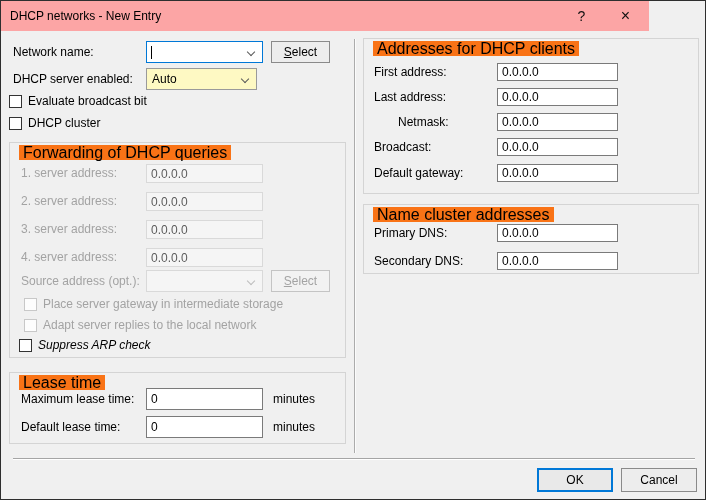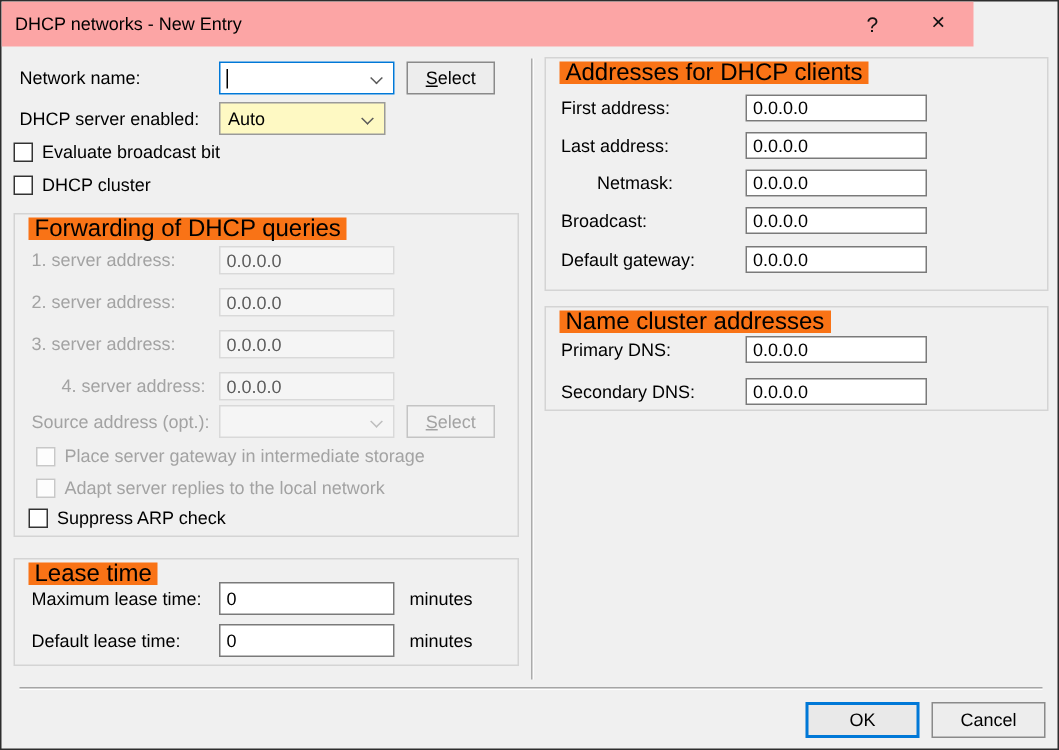--- a/index.html
+++ b/index.html
@@ -89,41 +89,41 @@
 
   <div class="group" style="left:8px; top:141px; width:337px; height:216px;">
     <span class="group-title">Forwarding of DHCP queries</span>
   </div>
   <div class="abs lbl dis" style="left:20px; top:163px; height:19px; line-height:19px;">1. server address:</div>
   <input class="field dis" style="left: 145px; top: 163px; width: 117px; height: 19px;" disabled="" value="0.0.0.0">
   <div class="abs lbl dis" style="left:20px; top:191px; height:19px; line-height:19px;">2. server address:</div>
   <input class="field dis" style="left: 145px; top: 191px; width: 117px; height: 19px;" disabled="" value="0.0.0.0">
   <div class="abs lbl dis" style="left:20px; top:219px; height:19px; line-height:19px;">3. server address:</div>
   <input class="field dis" style="left: 145px; top: 219px; width: 117px; height: 19px;" disabled="" value="0.0.0.0">
-  <div class="abs lbl dis" style="left:20px; top:247px; height:19px; line-height:19px;margin-left:20px;">4. server address:</div>
+  <div class="abs lbl dis" style="left:20px; top:247px; height:19px; line-height:19px;">4. server address:</div>
   <input class="field dis" style="left: 145px; top: 247px; width: 117px; height: 19px;" disabled="" value="0.0.0.0">
 
   <div class="abs lbl dis" style="left:20px; top:269px; height:22px; line-height:22px;">Source address (opt.):</div>
   <div class="combo dis" style="left:145px; top:269px; width:117px; height:22px;">
     <span class="val"></span>
     <span class="chev"></span>
   </div>
   <button class="btn ul dis" style="left:270px; top:269px; width:59px; height:22px;" disabled="">
     <span class="btn-t">Select</span>
   </button>
 
   <div class="cb-row" style="left:23px; top:295px;">
     <span class="cb dis"></span>
     <span class="cb-lbl dis">Place server gateway in intermediate storage</span>
   </div>
   <div class="cb-row" style="left:23px; top:316px;">
     <span class="cb dis"></span>
     <span class="cb-lbl dis">Adapt server replies to the local network</span>
   </div>
-  <div class="cb-row" style="left:18px; top:336px;">
+  <div class="cb-row" style="left:18px; top:336px;font-style:italic;">
     <span class="cb"></span>
     <span class="cb-lbl">Suppress ARP check</span>
   </div>
 
   <div class="group" style="left:8px; top:371px; width:337px; height:72px;">
     <span class="group-title">Lease time</span>
   </div>
   <div class="abs lbl" style="left:20px; top:387px; height:22px; line-height:22px;">Maximum lease time:</div>
   <input class="field" style="left: 145px; top: 387px; width: 117px; height: 22px;" value="0">
   <span class="unit" style="left:272px; top:387px; line-height:22px;">minutes</span>

